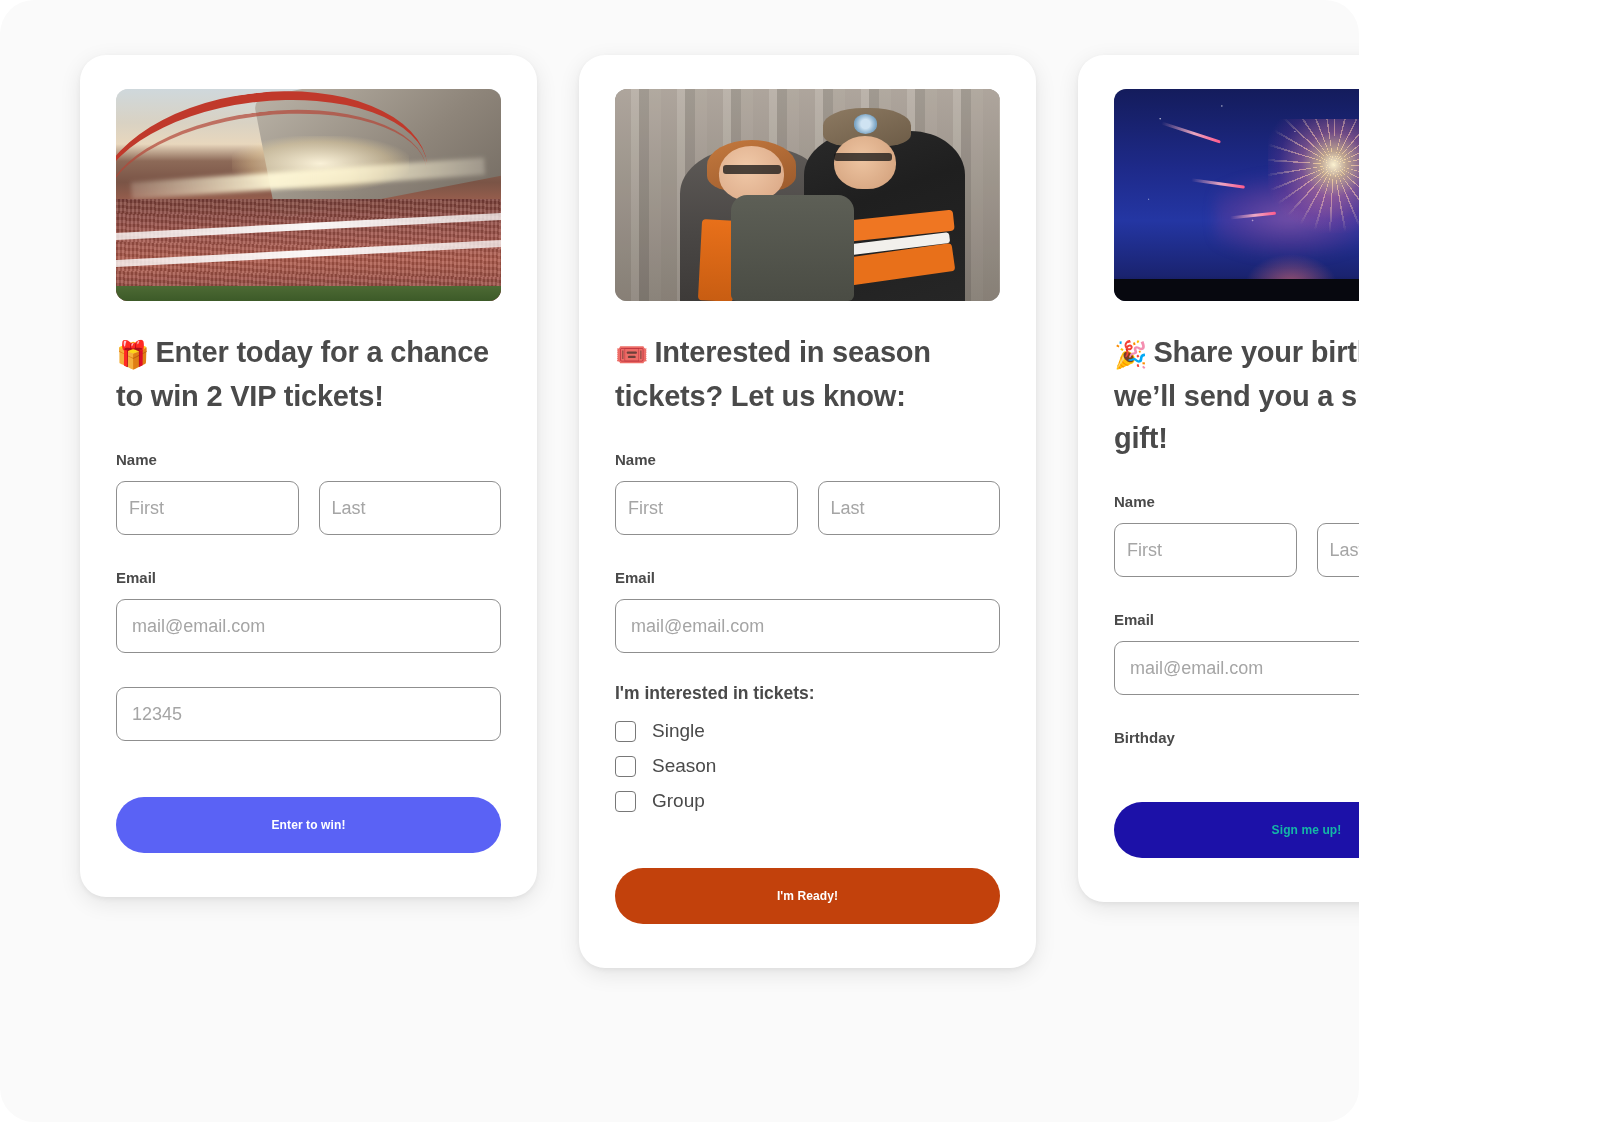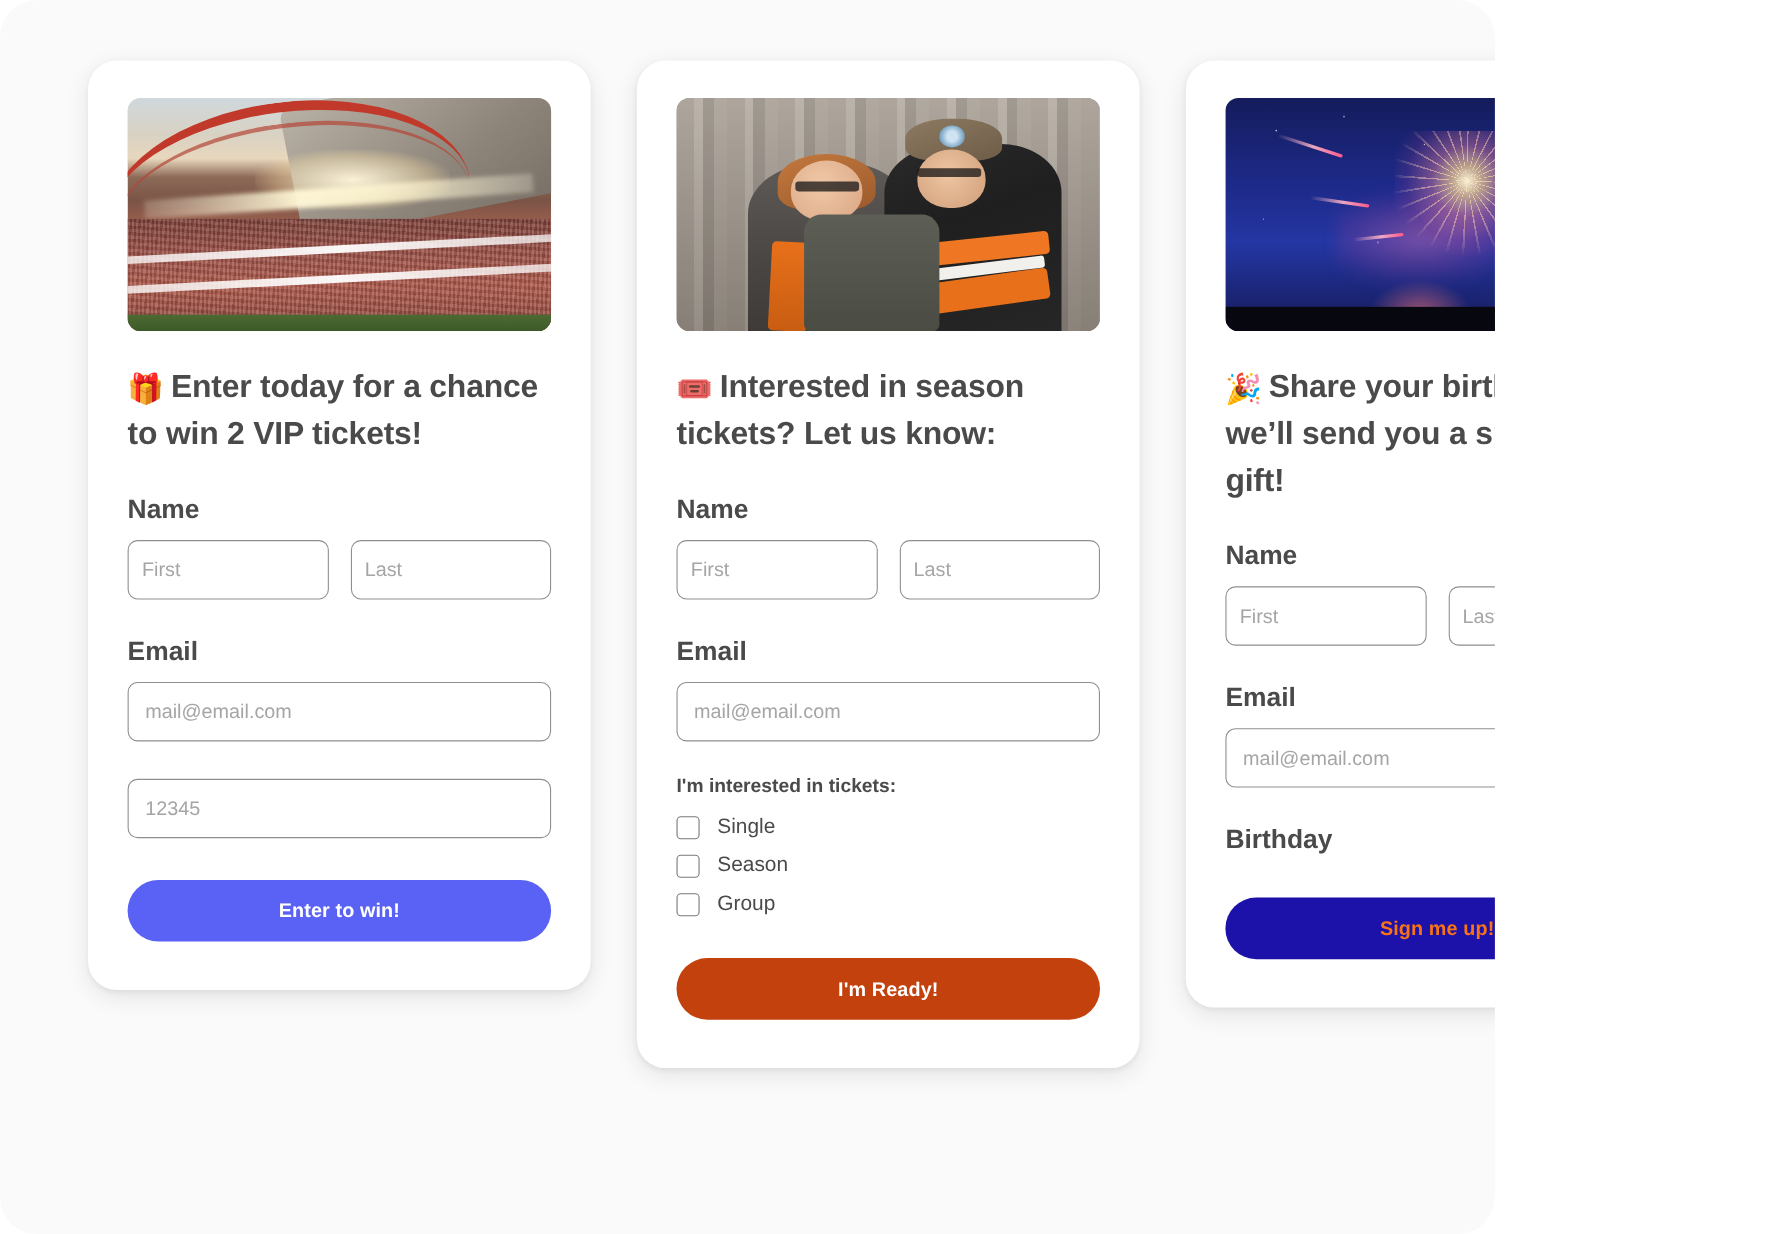--- a/index.html
+++ b/index.html
@@ -251,21 +251,21 @@
     letter-spacing: -0.2px;
   }
   .title-emoji {
     font-size: 27px;
     margin-right: 6px;
     vertical-align: -2px;
   }
 
   .field-group { margin-top: 34px; }
   .field-label {
-    font-size: 24px;
+    font-size: 15px;
     font-weight: 700;
     color: #4a4a4a;
     margin-bottom: 13px;
   }
   .inputs-row { display: flex; gap: 20px; }
   .text-input {
     box-sizing: border-box;
     height: 54px;
     border: 1px solid #8f8f8f;
     border-radius: 9px;
@@ -302,27 +302,27 @@
     flex: 0 0 auto;
   }
   .checkbox-label {
     font-size: 19px;
     color: #4a4a4a;
   }
 
   .submit-button {
     display: block;
     width: 100%;
-    margin-top: 38px;
+    margin-top: 56px;
     height: 56px;
     border: none;
     border-radius: 28px;
     color: #ffffff;
     font-family: "Liberation Sans", sans-serif;
-    font-size: 18px;
+    font-size: 12px;
     font-weight: 700;
     cursor: pointer;
     letter-spacing: 0.1px;
   }
 </style>
 </head>
 <body>
 
 <div class="canvas" style="background: rgb(250, 250, 250);">
   <div class="cards-row">
@@ -451,17 +451,17 @@
 
       <div class="field-group">
         <div class="field-label">Email</div>
         <input class="text-input" type="email" placeholder="mail@email.com" style="">
       </div>
 
       <div class="field-group">
         <div class="field-label">Birthday</div>
       </div>
 
-      <button class="submit-button" style="background-color: rgb(28, 17, 168); color: #f97316;">Sign me up!</button>
+      <button class="submit-button" style="background-color: rgb(28, 17, 168); color: #14b8a6;">Sign me up!</button>
     </div>
 
   </div>
 </div>
 
 </body></html>

